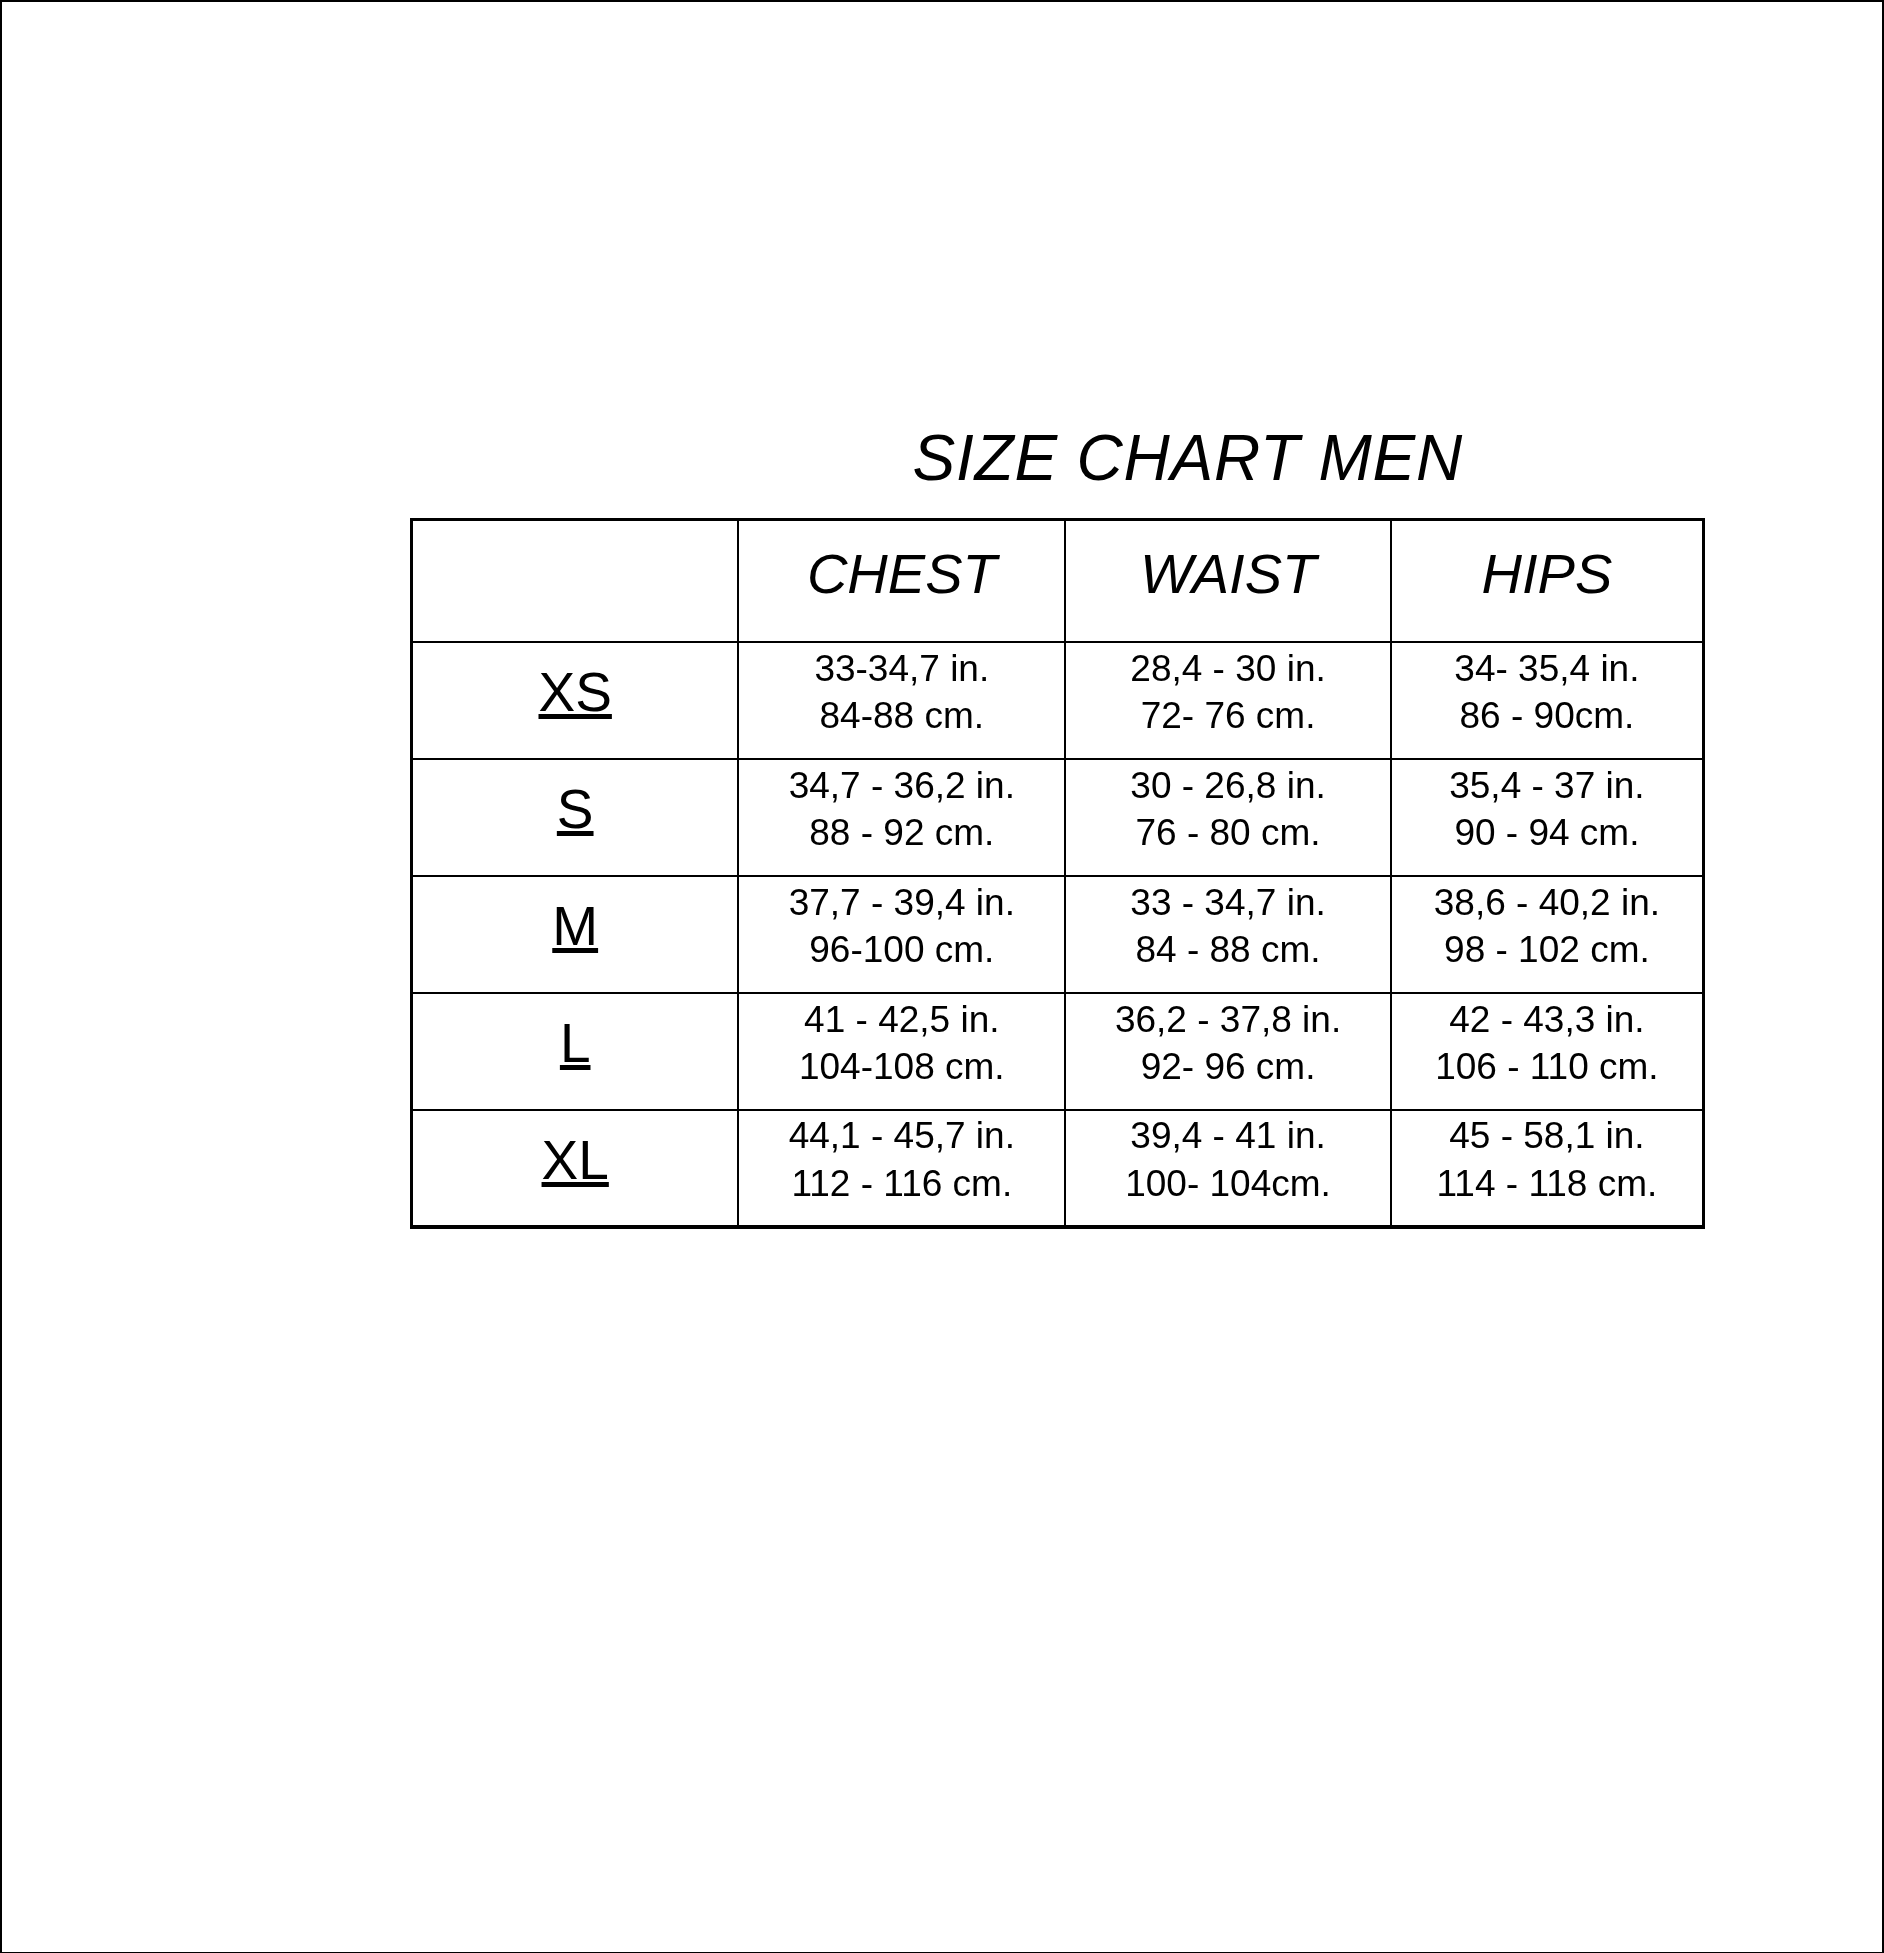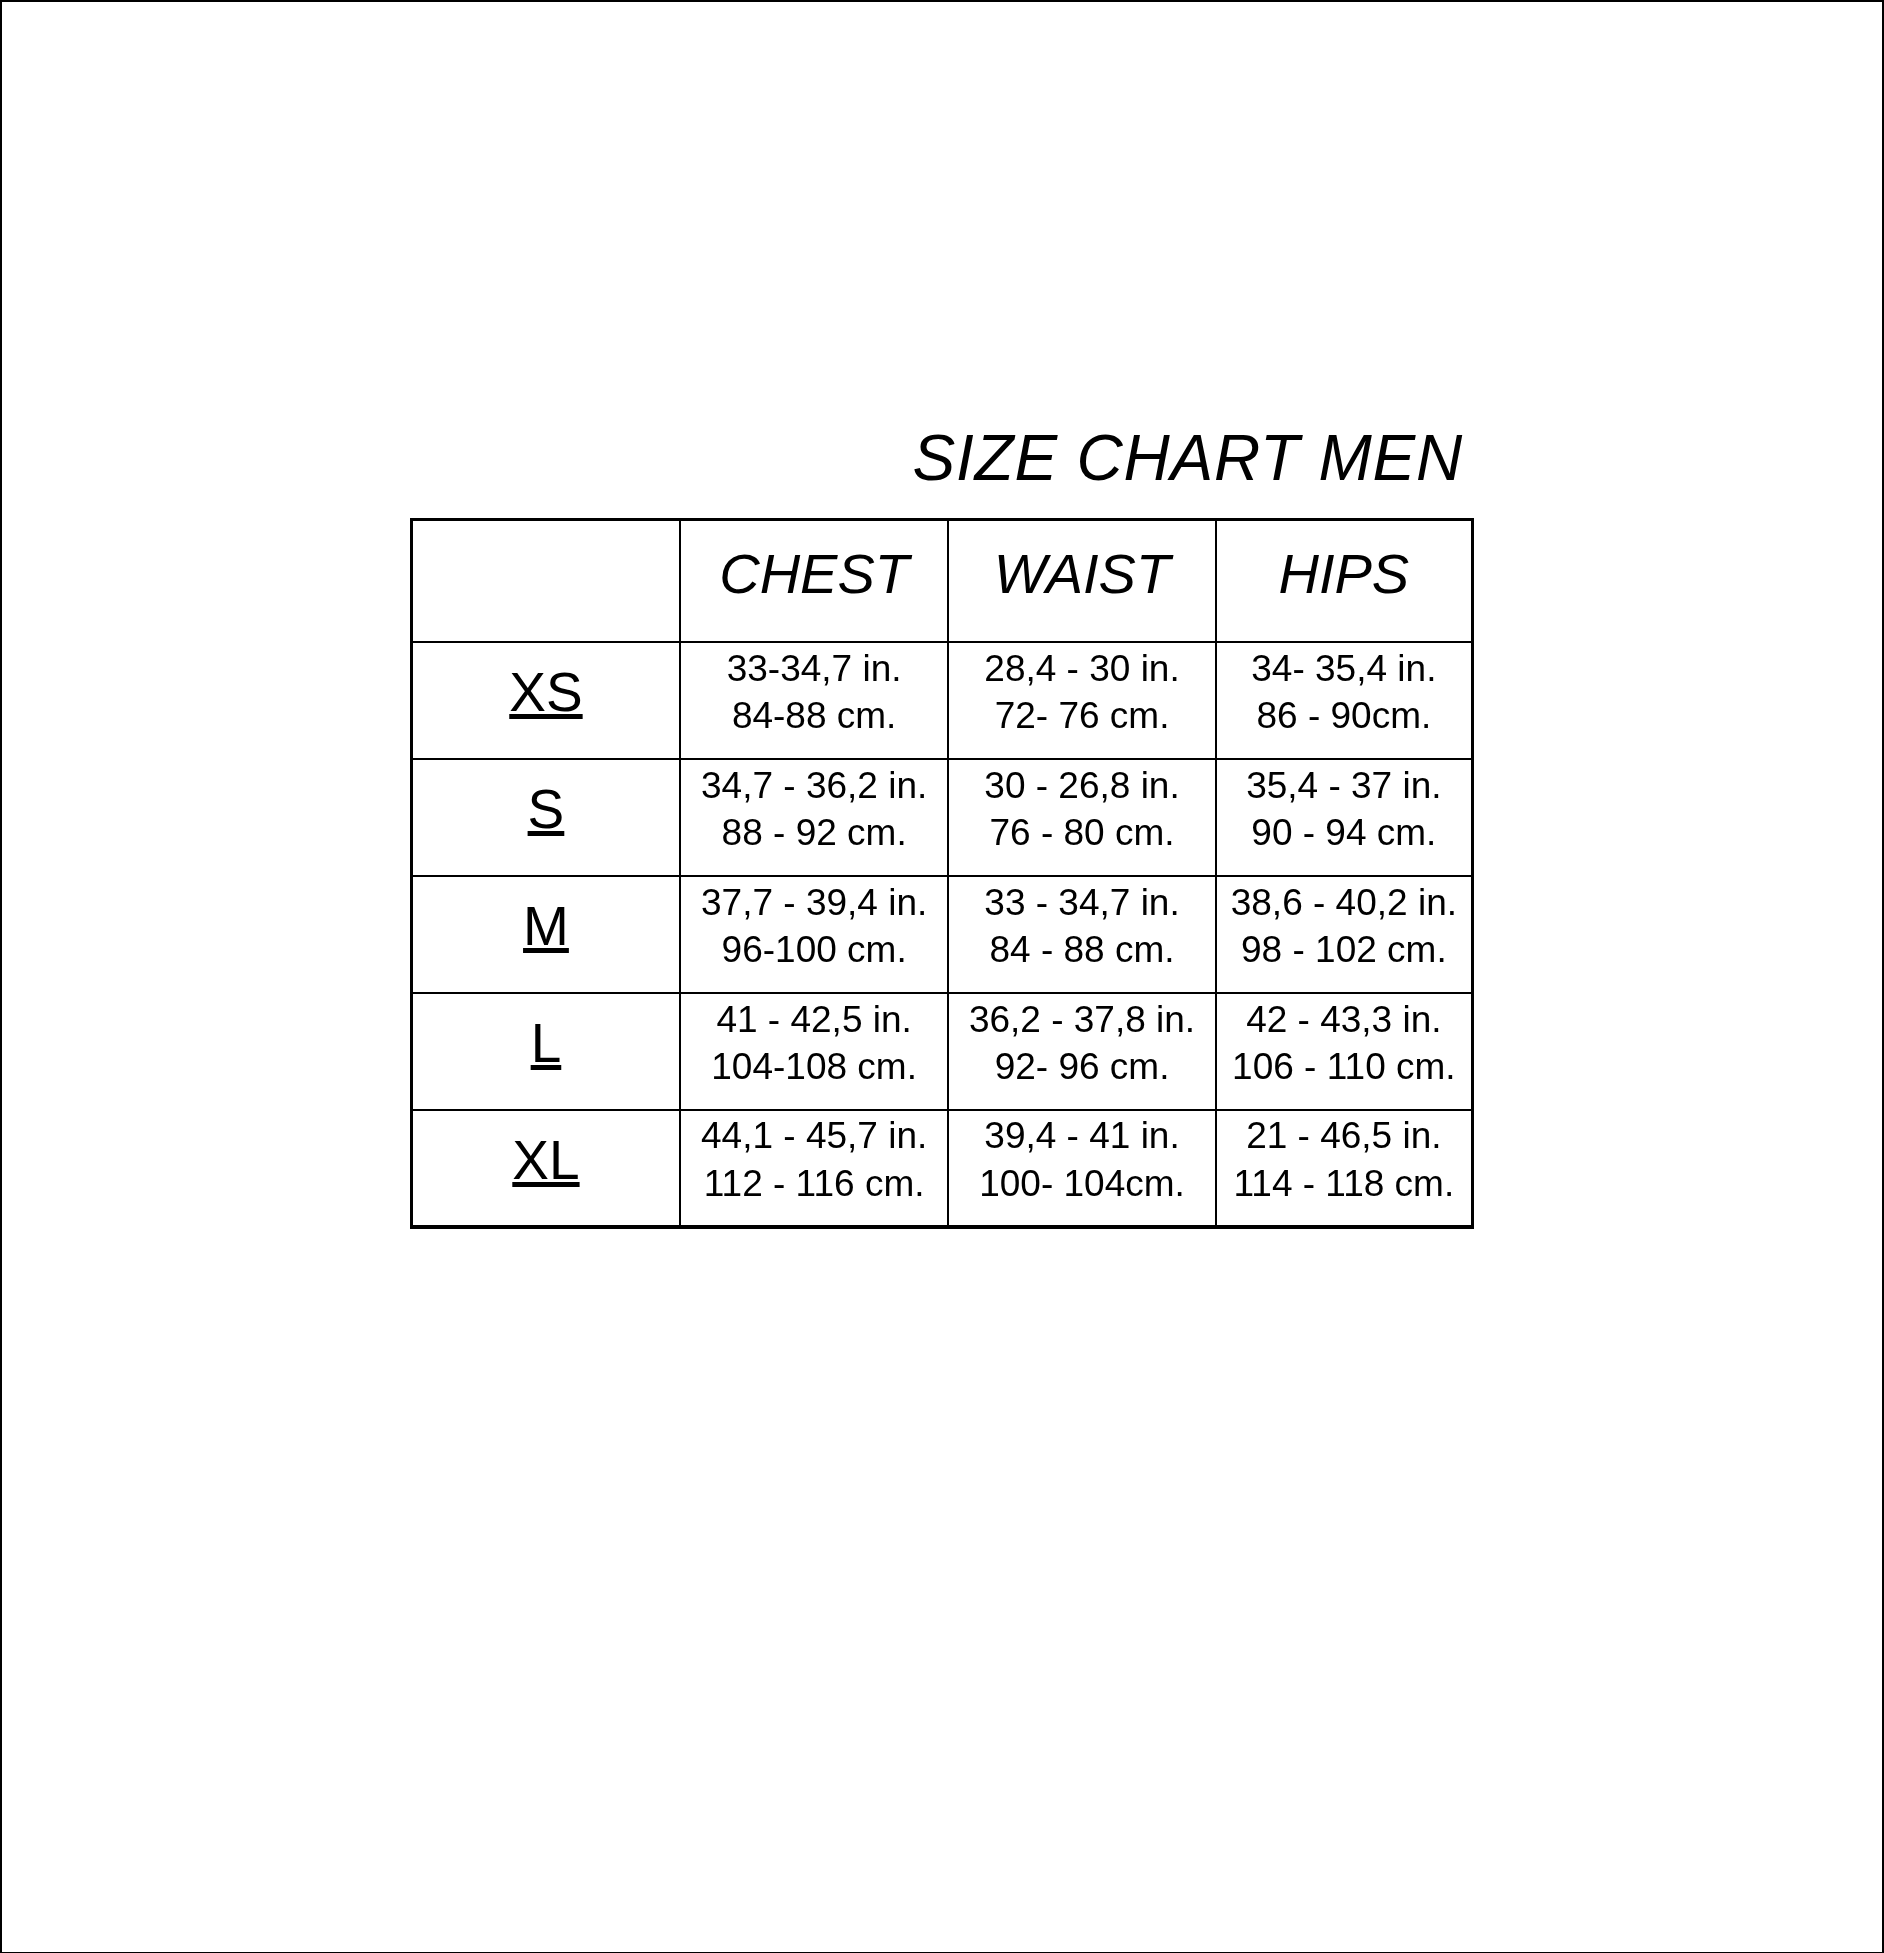--- a/index.html
+++ b/index.html
@@ -31,21 +31,21 @@
     font-size: 64px;
     font-style: italic;
     font-weight: normal;
     letter-spacing: 0.8px;
     white-space: nowrap;
   }
   table.size-chart {
     position: absolute;
     left: 410px;
     top: 518px;
-    width: 1064px;
+    width: 1295px;
     border-collapse: collapse;
     table-layout: fixed;
     border: 3.1px solid #000000;
     border-bottom-width: 4.6px;
   }
   table.size-chart th,
   table.size-chart td {
     border: 2.3px solid #000000;
     text-align: center;
     vertical-align: middle;
@@ -168,20 +168,20 @@
       <td class="size-label">XL</td>
       <td class="measure">
         <span>44,1 - 45,7 in.</span>
         <span>112 - 116 cm.</span>
       </td>
       <td class="measure">
         <span>39,4 - 41 in.</span>
         <span>100- 104cm.</span>
       </td>
       <td class="measure">
-        <span>21 - 46,5 in.</span>
+        <span>45 - 58,1 in.</span>
         <span>114 - 118 cm.</span>
       </td>
     </tr>
 
   </tbody>
 </table>
 
 
 </body></html>

